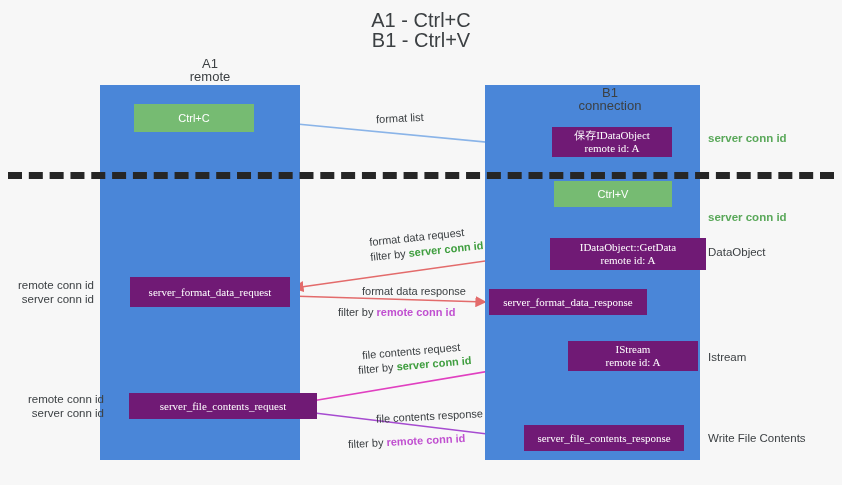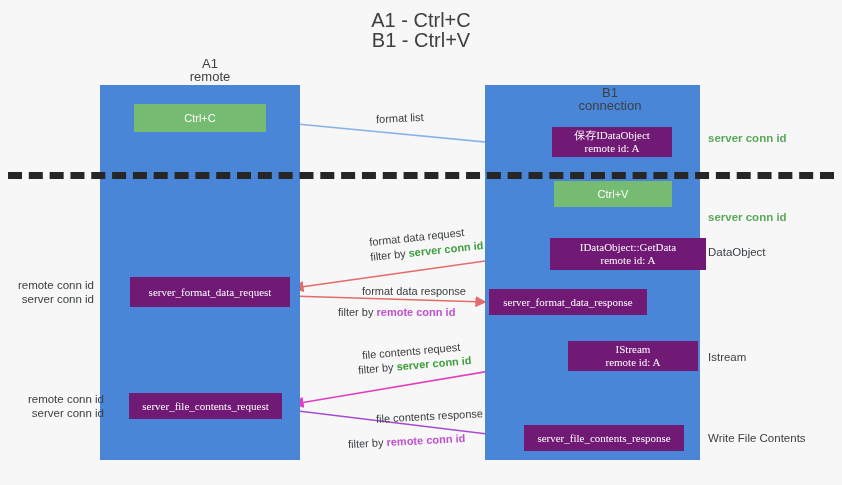--- a/index.html
+++ b/index.html
@@ -70,28 +70,28 @@
     justify-content: center;
     text-align: center;
     color: #ffffff;
     font-size: 11px;
     line-height: 13px;
     white-space: pre-line;
   }
   .node.green  { background: #76bb72; }
   .node.orange { background: #701a75; font-family: Liberation Serif, serif; }
 
-  #node-ctrl-c        { left: 134px; top: 104px; width: 132px; height: 28px; }
+  #node-ctrl-c        { left: 134px; top: 104px; width: 120px; height: 28px; }
   #node-save-idataobj { left: 552px; top: 127px; width: 120px; height: 30px; }
   #node-ctrl-v        { left: 554px; top: 181px; width: 118px; height: 26px; }
   #node-getdata       { left: 550px; top: 238px; width: 156px; height: 32px; }
   #node-fmt-req       { left: 130px; top: 277px; width: 160px; height: 30px; }
   #node-fmt-resp      { left: 489px; top: 289px; width: 158px; height: 26px; }
   #node-istream       { left: 568px; top: 341px; width: 130px; height: 30px; }
-  #node-file-req      { left: 129px; top: 393px; width: 153px; height: 26px; }
+  #node-file-req      { left: 129px; top: 393px; width: 188px; height: 26px; }
   #node-file-resp     { left: 524px; top: 425px; width: 160px; height: 26px; }
 
   
   .side {
     font-size: 11.5px;
     line-height: 14px;
     color: #3c4043;
   }
   .side.green-txt  { color: #5aa85a; font-weight: bold; }
 

